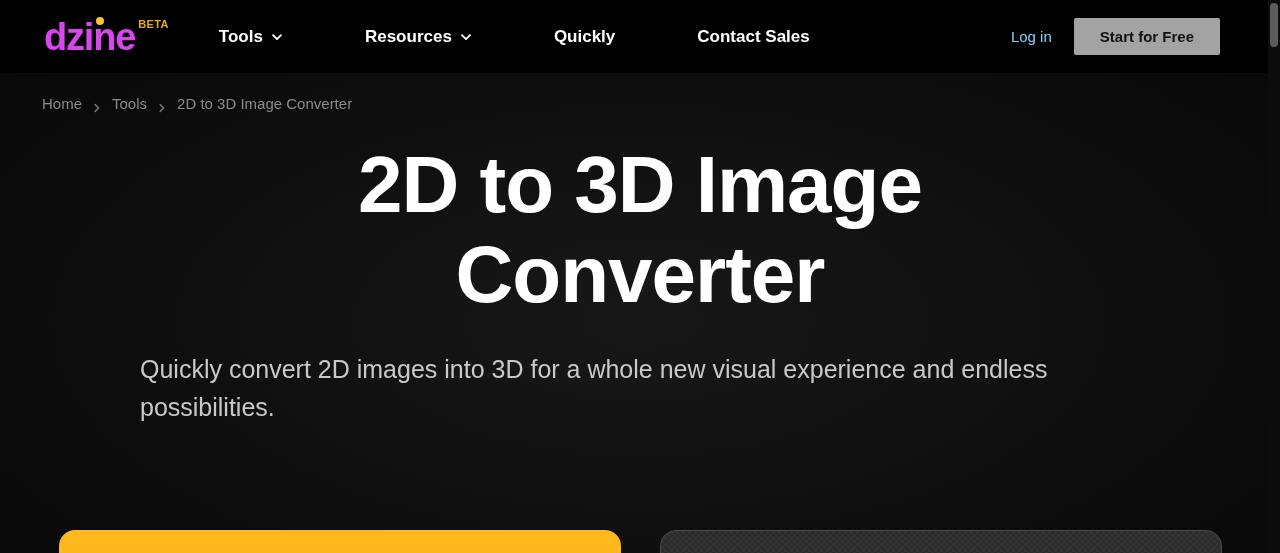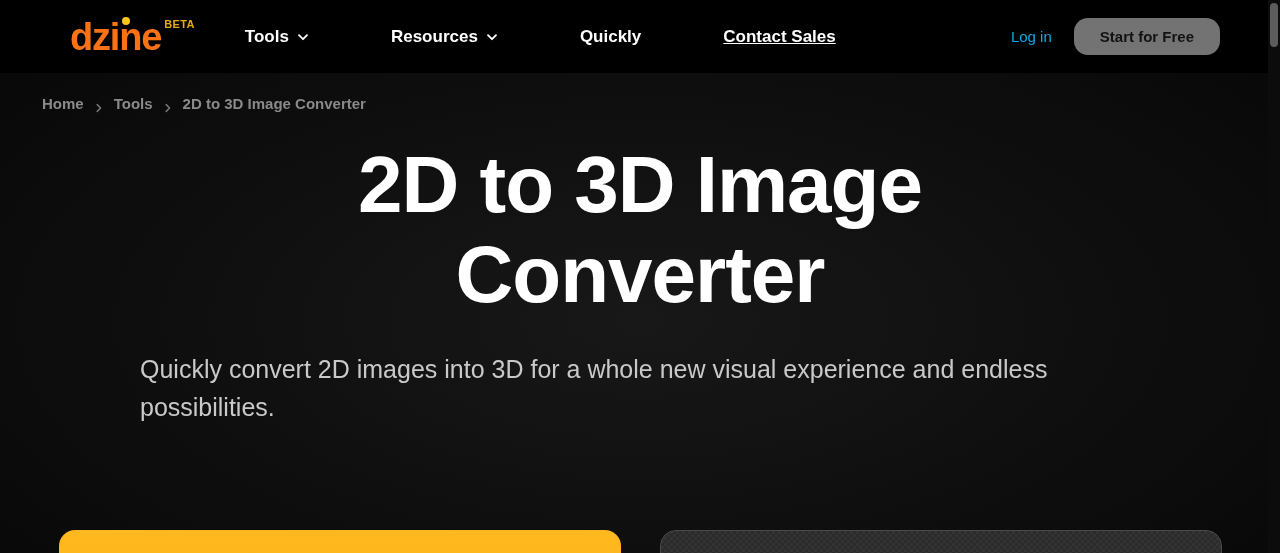--- a/index.html
+++ b/index.html
@@ -25,60 +25,60 @@
     height:73px;
     background:#000;
     display:flex; align-items:center;
     padding:0 60px 0 44px;
     z-index:5;
   }
   .logo-wrap { display:flex; align-items:flex-start; gap:3px; margin-right:50px; }
   .logo {
     position:relative;
     font-size:38px; font-weight:700; letter-spacing:-1.2px;
-    color:#f97316; line-height:1;margin-left:26px;
+    color:#d946ef; line-height:1;
   }
   .logo .dot {
     position:absolute;
     width:8px; height:8px; border-radius:50%;
     background:#FFC61E;
     left:52px; top:-1px;
   }
   .beta {
     font-size:11px; font-weight:700; color:#E2AD12;
     letter-spacing:0.4px; margin-top:0;
   }
   .nav-links { display:flex; align-items:center; gap:0; }
   .nav-item {
     display:flex; align-items:center; gap:8px;
     color:#fff; font-size:17px; font-weight:700;
     padding:0 0; margin-right:82px;
     cursor:pointer; white-space:nowrap;
   }
-  .nav-item:last-child { margin-right:16px;text-decoration:underline; }
+  .nav-item:last-child { margin-right:16px; }
   .chev { display:inline-block; width:12px; height:12px; }
   .chev svg { display:block; }
   .nav-right { margin-left:auto; display:flex; align-items:center; gap:22px; }
   .login {
-    color:#0ea5e9; font-size:15px; font-weight:400;
+    color:#7dd3fc; font-size:15px; font-weight:400;
     cursor:pointer; white-space:nowrap;
   }
   .cta {
-    background:#737373; color:#121212;
+    background:#a3a3a3; color:#121212;
     font-size:15px; font-weight:700;
-    border:none; border-radius:14px;
+    border:none; border-radius:2px;
     padding:10px 26px;
     cursor:pointer; white-space:nowrap;
   }
 
   
   .breadcrumb {
     position:absolute; top:95px; left:42px;
     display:flex; align-items:center; gap:10px;
-    font-size:15px; font-weight:700; color:#8a8a8a;
+    font-size:15px; font-weight:400; color:#8a8a8a;
     z-index:4;
   }
   .crumb { cursor:pointer; white-space:nowrap; }
   .crumb.current { cursor:default; }
   .crumb-sep { display:inline-block; width:10px; height:10px; opacity:.85; }
 
   
   .hero {
     position:absolute; top:140px; left:0; right:0;
     display:flex; flex-direction:column; align-items:center;

